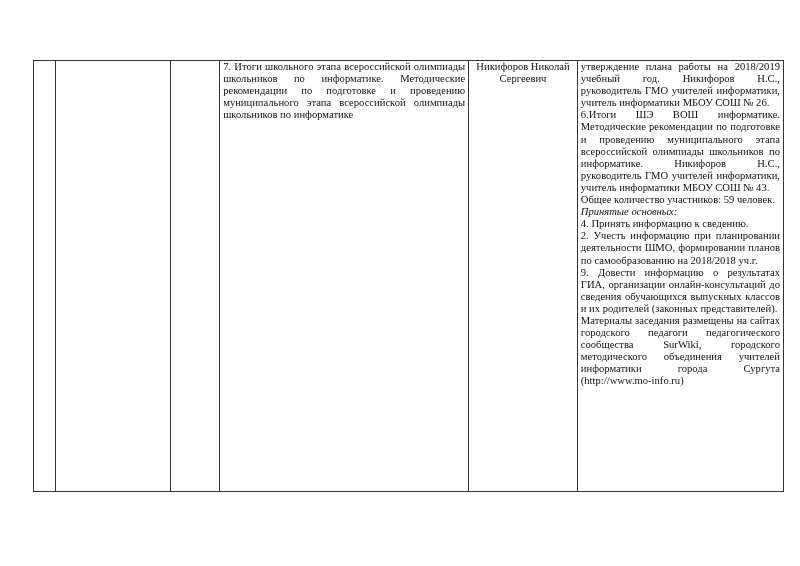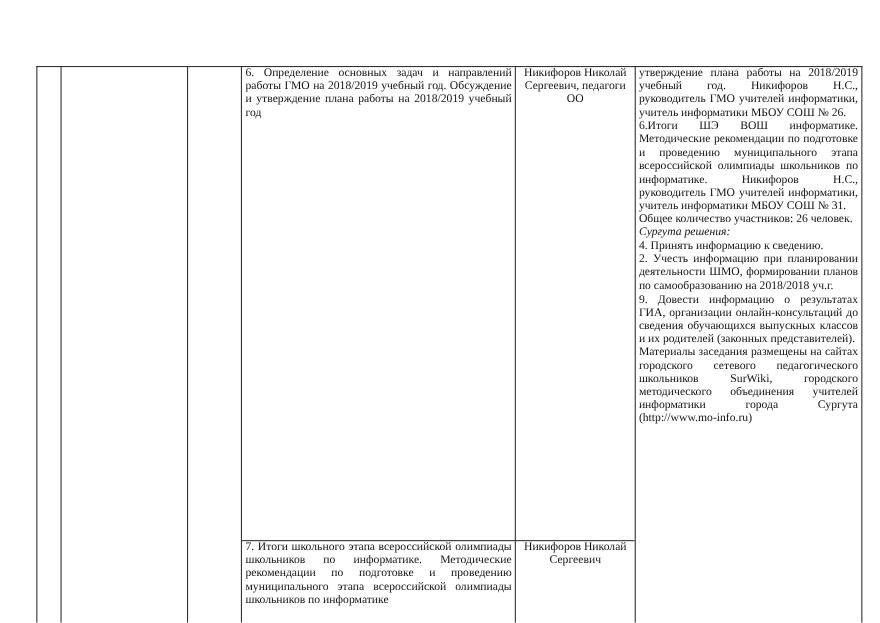--- a/index.html
+++ b/index.html
@@ -40,39 +40,35 @@
         <col class="col-result">
     </colgroup>
     <tbody>
         <tr class="r1">
       <td></td>
       <td></td>
       <td></td>
       <td colspan="2" class="sub">
         <table class="inner">
           <tbody>
-                <tr>
-            <td class="a justify" style="height:49px">6. Определение основных задач и направлений работы ГМО на 2018/2019 учебный год. Обсуждение и утверждение плана работы на 2018/2019 учебный год</td>
-            <td class="r">Никифоров Николай Сергеевич, педагоги ОО</td>
-          </tr>
           <tr>
             <td class="a justify" style="height:82px">7. Итоги школьного этапа всероссийской олимпиады школьников по информатике. Методические рекомендации по подготовке и проведению муниципального этапа всероссийской олимпиады школьников по информатике</td>
             <td class="r">Никифоров Николай Сергеевич</td>
           </tr>
 
         </tbody>
             </table>
       </td>
       <td class="res">
         <p>утверждение плана работы на 2018/2019 учебный год. Никифоров Н.С., руководитель ГМО учителей информатики, учитель информатики МБОУ СОШ № 26.</p>
-        <p>6.Итоги ШЭ ВОШ информатике. Методические рекомендации по подготовке и проведению муниципального этапа всероссийской олимпиады школьников по информатике. Никифоров Н.С., руководитель ГМО учителей информатики, учитель информатики МБОУ СОШ № 31.</p>
-        <p>Общее количество участников: 26 человек.</p>
-        <p class="italic">Сургута решения:</p>
+        <p>6.Итоги ШЭ ВОШ информатике. Методические рекомендации по подготовке и проведению муниципального этапа всероссийской олимпиады школьников по информатике. Никифоров Н.С., руководитель ГМО учителей информатики, учитель информатики МБОУ СОШ № 43.</p>
+        <p>Общее количество участников: 59 человек.</p>
+        <p class="italic">Принятые основных:</p>
         <p>4. Принять информацию к сведению.</p>
         <p>2. Учесть информацию при планировании деятельности ШМО, формировании планов по самообразованию на 2018/2018 уч.г.</p>
         <p>9. Довести информацию о результатах ГИА, организации онлайн-консультаций до сведения обучающихся выпускных классов и их родителей (законных представителей).</p>
-        <p>Материалы заседания размещены на сайтах городского сетевого педагогического школьников SurWiki, городского методического объединения учителей информатики города Сургута (http://www.mo-info.ru)</p>
+        <p>Материалы заседания размещены на сайтах городского педагоги педагогического сообщества SurWiki, городского методического объединения учителей информатики города Сургута (http://www.mo-info.ru)</p>
       </td>
     </tr>
 
   </tbody>
     </table>
 </div>
 
 </body></html>

